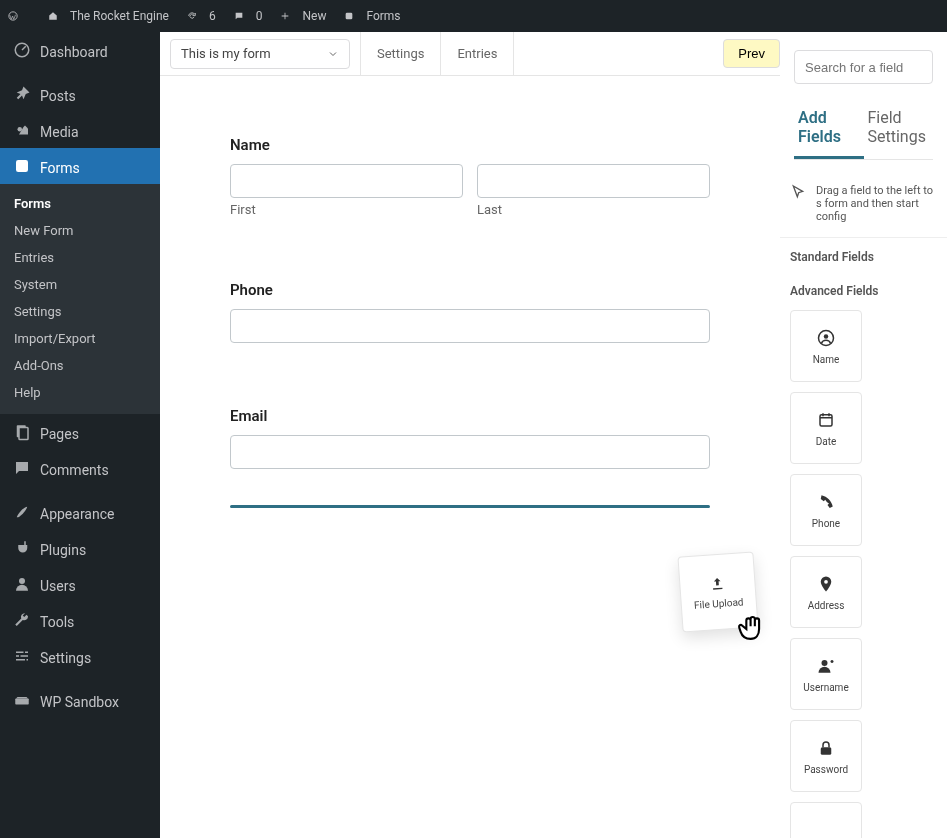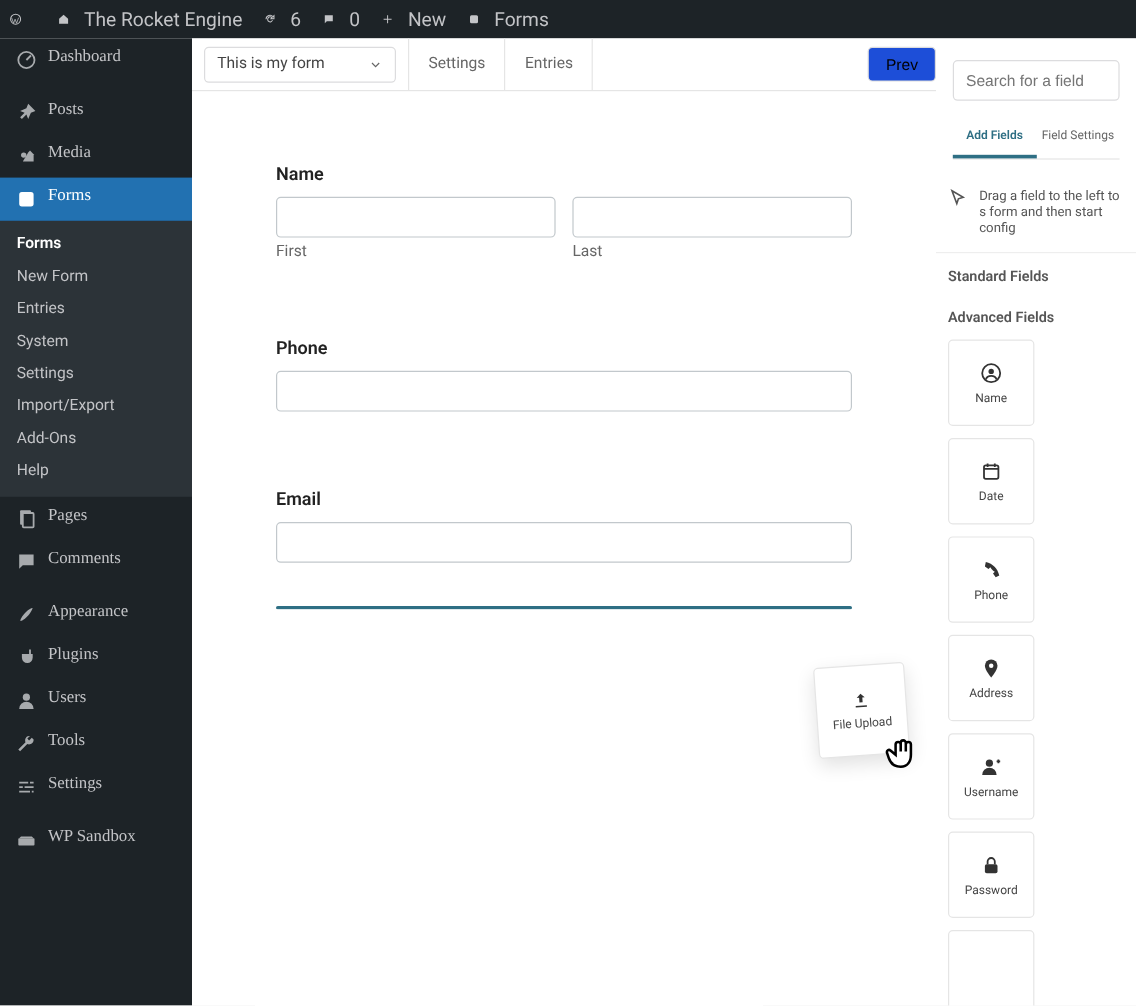--- a/index.html
+++ b/index.html
@@ -1,46 +1,46 @@
 <!DOCTYPE html>
 <html><head>
 <meta charset="utf-8">
 <style>
 * { box-sizing: border-box; margin: 0; padding: 0; }
 body { font-family: -apple-system, BlinkMacSystemFont, "Segoe UI", Roboto, Helvetica, Arial, sans-serif; font-size: 13px; color: #333; background: #f0f0f1; }
 
 
-.adminbar { height: 32px; background: #1d2327; color: #c3c4c7; display: flex; align-items: center; padding: 0 8px; font-size: 16px; }
+.adminbar { height: 32px; background: #1d2327; color: #c3c4c7; display: flex; align-items: center; padding: 0 8px; font-size: 12px; }
 .adminbar-item { display: flex; align-items: center; margin-right: 18px; color: #c3c4c7; cursor: pointer; }
 .adminbar-item svg, .adminbar-item .ico { margin-right: 6px; }
 .adminbar .ico { display:inline-flex; width:16px; height:16px; align-items:center; justify-content:center; }
 
 
 .wrap { display:flex; height: calc(100vh - 32px); }
 .sidebar { width: 160px; background:#1d2327; color:#c3c4c7; font-size:14px; overflow:visible; position:relative; }
-.sidebar-item { display:flex; align-items:flex-start; padding:8px 12px; cursor:pointer; color:#c3c4c7;font-family:Liberation Serif, serif; }
+.sidebar-item { display:flex; align-items:flex-end; padding:8px 12px; cursor:pointer; color:#c3c4c7; }
 .sidebar-item .mico { width:20px; height:20px; margin-right:8px; display:inline-flex; align-items:center; justify-content:center; }
 .sidebar .group-sep { height:8px; }
 .sidebar-item.current { background:#2271b1; color:#fff; position:relative; }
 .sidebar-item.current::after { content:""; position:absolute; right:-8px; top:50%; margin-top:-8px; border:8px solid transparent; border-right-color:#fff; }
 .submenu { background:#2c3338; padding:6px 0 8px 0; }
 .submenu .sub { padding:6px 12px 6px 14px; font-size:13px; cursor:pointer; color:#c3c4c7; }
 .submenu .sub.active { color:#fff; font-weight:600; }
 
 .main { flex:1; background:#fff; display:flex; min-width:0; }
 .editor { flex:1; min-width:0; position:relative; }
 .right-panel { width:167px; min-width:167px; border-left: none; }
 
 
 .editor-top { display:flex; align-items:center; border-bottom:1px solid #e5e5e5; height:44px; }
-.form-select { margin:6px 10px; border:1px solid #dcdcde; border-radius:4px; height:30px; display:flex; align-items:center; padding:0 10px; width:160px; justify-content:space-between; cursor:pointer; font-size:13px; color:#444; }
+.form-select { margin:6px 10px; border:1px solid #dcdcde; border-radius:4px; height:30px; display:flex; align-items:center; padding:0 10px; width:180px; justify-content:space-between; cursor:pointer; font-size:13px; color:#444; }
 .editor-tabs { display:flex; border-left:1px solid #e5e5e5; height:100%; }
 .editor-tab { padding:0 16px; display:flex; align-items:center; color:#666; cursor:pointer; font-size:13px; border-right:1px solid #e5e5e5; }
 .spacer { flex:1; }
-.preview-btn { border:1px solid #dcdcde; background:#1d4ed8; border-radius:4px; padding:6px 14px; margin-right:0; cursor:pointer; font-size:13px; }
+.preview-btn { border:1px solid #dcdcde; background:#fef9c3; border-radius:4px; padding:6px 14px; margin-right:0; cursor:pointer; font-size:13px; }
 
 
 .canvas { padding:60px 70px 40px 70px; }
 .field-block { margin-bottom:64px; }
 .field-label { font-weight:600; font-size:15px; color:#222; margin-bottom:10px; display:block; }
 .row { display:flex; gap:14px; }
 .col { flex:1; }
 .col-full { width:100%; }
 input.txt { width:100%; height:34px; border:1px solid #c2c8cc; border-radius:4px; padding:0 10px; font-size:14px; }
 .sublabel { font-size:13px; color:#666; margin-top:4px; }
@@ -49,21 +49,21 @@
 
 .drag-tile { position:absolute; left:520px; top:522px; width:76px; height:76px; background:#fff; border:1px solid #e5e5e5; border-radius:4px; box-shadow:0 6px 16px rgba(0,0,0,0.12); display:flex; flex-direction:column; align-items:center; justify-content:center; transform:rotate(-4deg); pointer-events:none; font-size:10px; color:#444; }
 .drag-tile .label { margin-top:6px; }
 
 .cursor-hand { position:absolute; left:575px; top:580px; pointer-events:none; }
 
 
 .rp-top { padding:18px 14px 10px 14px; }
 .rp-search { border:1px solid #dcdcde; border-radius:4px; height:34px; width:100%; padding:0 10px; font-size:13px; }
 .rp-tabs { display:flex; border-bottom:1px solid #e5e5e5; margin-top:14px; }
-.rp-tab { flex:1; text-align:center; font-size:10px; padding:10px 4px; color:#666; cursor:pointer; }
+.rp-tab { flex:1; text-align:left; font-size:16px; padding:10px 4px; color:#666; cursor:pointer; }
 .rp-tab.active { color:#2e6f84; border-bottom:3px solid #2e6f84; font-weight:600; }
 .rp-hint { display:flex; align-items:flex-start; gap:10px; padding:14px 10px; font-size:11px; color:#555; border-bottom:1px solid #eee; }
 .rp-section-h { font-size:12px; font-weight:600; color:#555; padding:12px 10px 0 10px; }
 .rp-grid { display:flex; flex-wrap:wrap; gap:10px; padding:12px 10px; }
 .field-tile { width:72px; height:72px; background:#fff; border:1px solid #e5e5e5; border-radius:4px; display:flex; flex-direction:column; align-items:center; justify-content:center; font-size:10px; color:#444; cursor:grab; }
 .field-tile .ticon { height:20px; display:flex; align-items:center; justify-content:center; margin-bottom:6px; }
 
 svg { display:block; }
 </style>
 </head>

